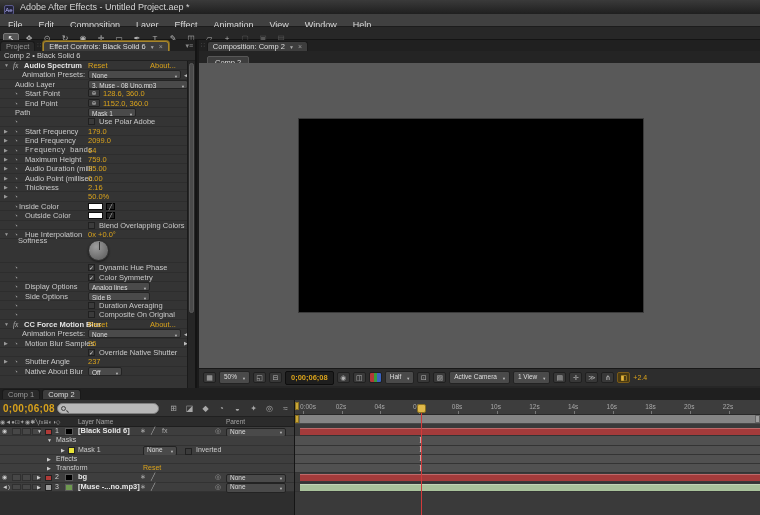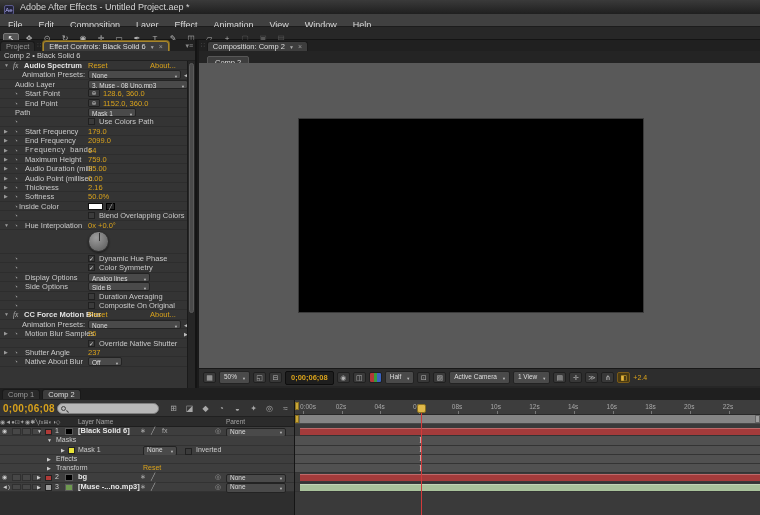--- a/index.html
+++ b/index.html
@@ -173,21 +173,21 @@
           <span class="swatch-ico">◔</span>
           <span class="elabel" style="left: 25px;">End Point</span>
           <span class="ectrl"><span class="ptbtn">⊕</span><span class="orange">1152.0, 360.0</span></span>
         </div>
         <div class="erow">
           <span class="elabel" style="left: 15px;">Path</span>
           <span class="ectrl"><span class="dd" style="width: 48px;">Mask 1</span></span>
         </div>
         <div class="erow">
           <span class="swatch-ico">◔</span>
-          <span class="ectrl"><span class="cb"></span><span class="cbtext">Use Colors Path</span></span>
+          <span class="ectrl"><span class="cb"></span><span class="cbtext">Use Polar Adobe</span></span>
         </div>
         <div class="erow">
           <span class="tw">▶</span>
           <span class="swatch-ico">◔</span>
           <span class="elabel" style="left: 25px;">Start Frequency</span>
           <span class="ectrl"><span class="orange">179.0</span></span>
         </div>
         <div class="erow">
           <span class="tw">▶</span>
           <span class="swatch-ico">◔</span>
@@ -220,26 +220,31 @@
         </div>
         <div class="erow">
           <span class="tw">▶</span>
           <span class="swatch-ico">◔</span>
           <span class="elabel" style="left: 25px;">Thickness</span>
           <span class="ectrl"><span class="orange">2.16</span></span>
         </div>
         <div class="erow">
           <span class="tw">▶</span>
           <span class="swatch-ico">◔</span>
-          <span class="elabel" style="left: 25px;">Softness</span>
+          <span class="elabel" style="left: 18px; margin-top: 44px;">Softness</span>
           <span class="ectrl"><span class="orange">50.0%</span></span>
         </div>
         <div class="erow">
           <span class="swatch-ico">◔</span>
           <span class="elabel" style="left: 19px;">Inside Color</span>
+          <span class="ectrl"><span class="cswatch"></span><span class="dropper">╱</span></span>
+        </div>
+        <div class="erow">
+          <span class="swatch-ico">◔</span>
+          <span class="elabel" style="left: 25px;">Outside Color</span>
           <span class="ectrl"><span class="cswatch"></span><span class="dropper">╱</span></span>
         </div>
         <div class="erow">
           <span class="swatch-ico">◔</span>
           <span class="ectrl"><span class="cb"></span><span class="cbtext">Blend Overlapping Colors</span></span>
         </div>
         <div class="erow">
           <span class="tw">▼</span>
           <span class="swatch-ico">◔</span>
           <span class="elabel" style="left: 25px;">Hue Interpolation</span>

